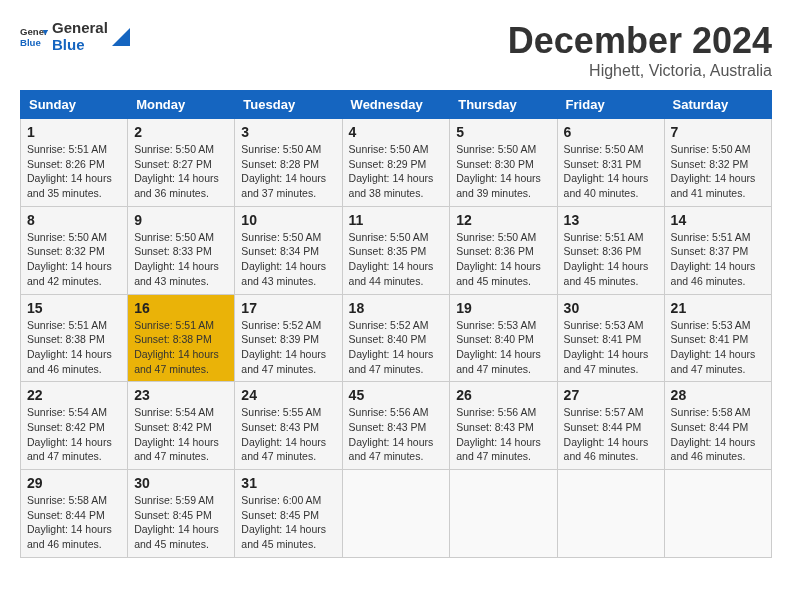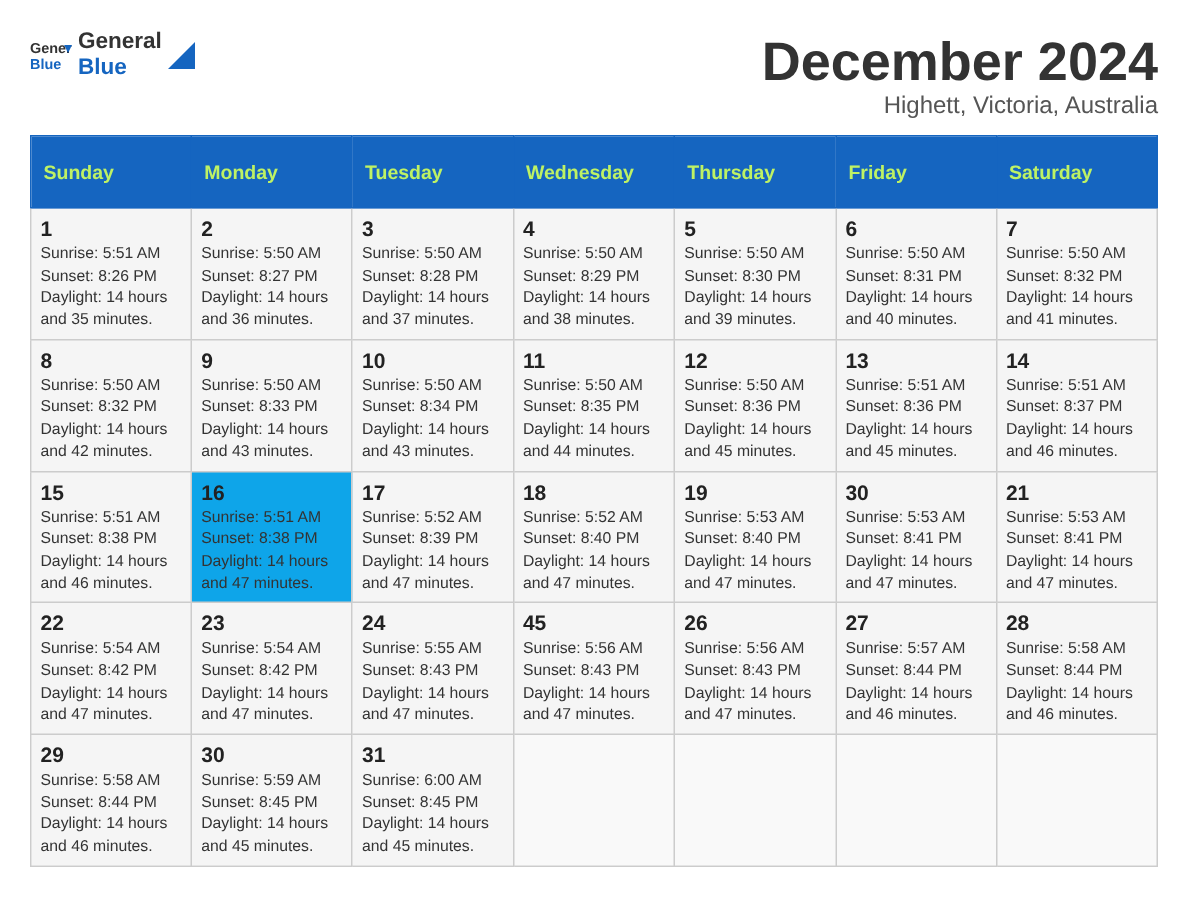--- a/index.html
+++ b/index.html
@@ -38,23 +38,23 @@
       font-size: 16px;
       color: #555;
     }
     .calendar {
       width: 100%;
       border-collapse: collapse;
       font-size: 11px;
     }
     .calendar th {
       background-color: #1565c0;
-      color: #bef264;
+      color: #ffffff;
       text-align: left;
-      padding: 16px 8px;
+      padding: 6px 8px;
       font-size: 13px;
       font-weight: bold;
       border: 1px solid #1565c0;
     }
     .calendar td {
       border: 1px solid #ccc;
       vertical-align: top;
       padding: 5px 6px;
       width: 108px;
       min-height: 80px;
@@ -174,21 +174,21 @@
         <td>
           <span class="day-num">14</span>
           <div class="day-info">Sunrise: 5:51 AM<br>Sunset: 8:37 PM<br>Daylight: 14 hours<br>and 46 minutes.</div>
         </td>
       </tr>
       <tr>
         <td style="background: rgb(245, 245, 245);">
           <span class="day-num">15</span>
           <div class="day-info">Sunrise: 5:51 AM<br>Sunset: 8:38 PM<br>Daylight: 14 hours<br>and 46 minutes.</div>
         </td>
-        <td style="background: #0ea5e9;">
+        <td style="background: #eab308;">
           <span class="day-num">16</span>
           <div class="day-info">Sunrise: 5:51 AM<br>Sunset: 8:38 PM<br>Daylight: 14 hours<br>and 47 minutes.</div>
         </td>
         <td style="background: rgb(245, 245, 245);">
           <span class="day-num">17</span>
           <div class="day-info">Sunrise: 5:52 AM<br>Sunset: 8:39 PM<br>Daylight: 14 hours<br>and 47 minutes.</div>
         </td>
         <td style="background: rgb(245, 245, 245);">
           <span class="day-num">18</span>
           <div class="day-info">Sunrise: 5:52 AM<br>Sunset: 8:40 PM<br>Daylight: 14 hours<br>and 47 minutes.</div>

